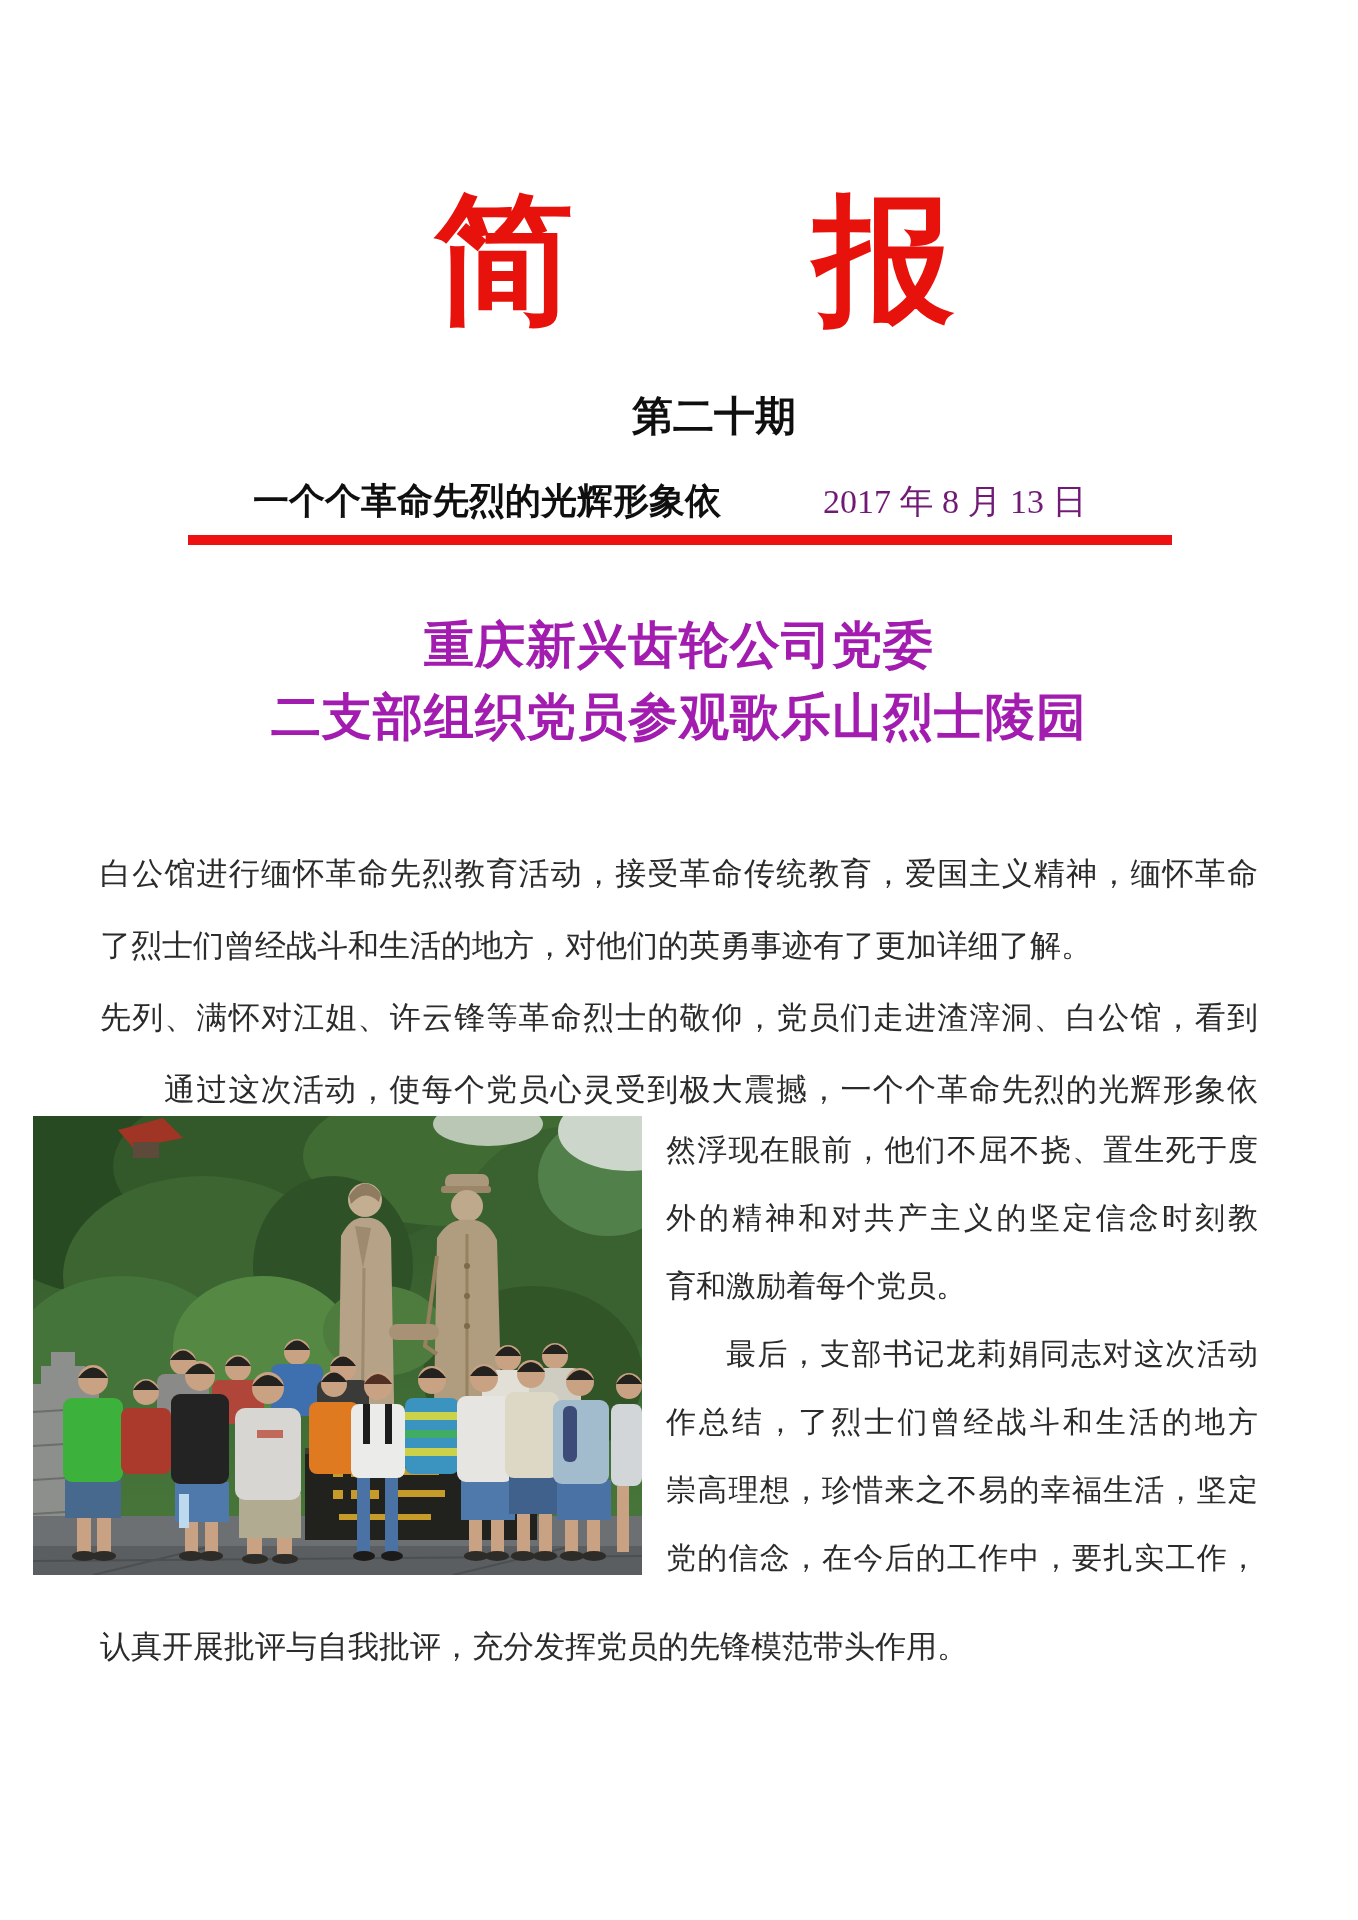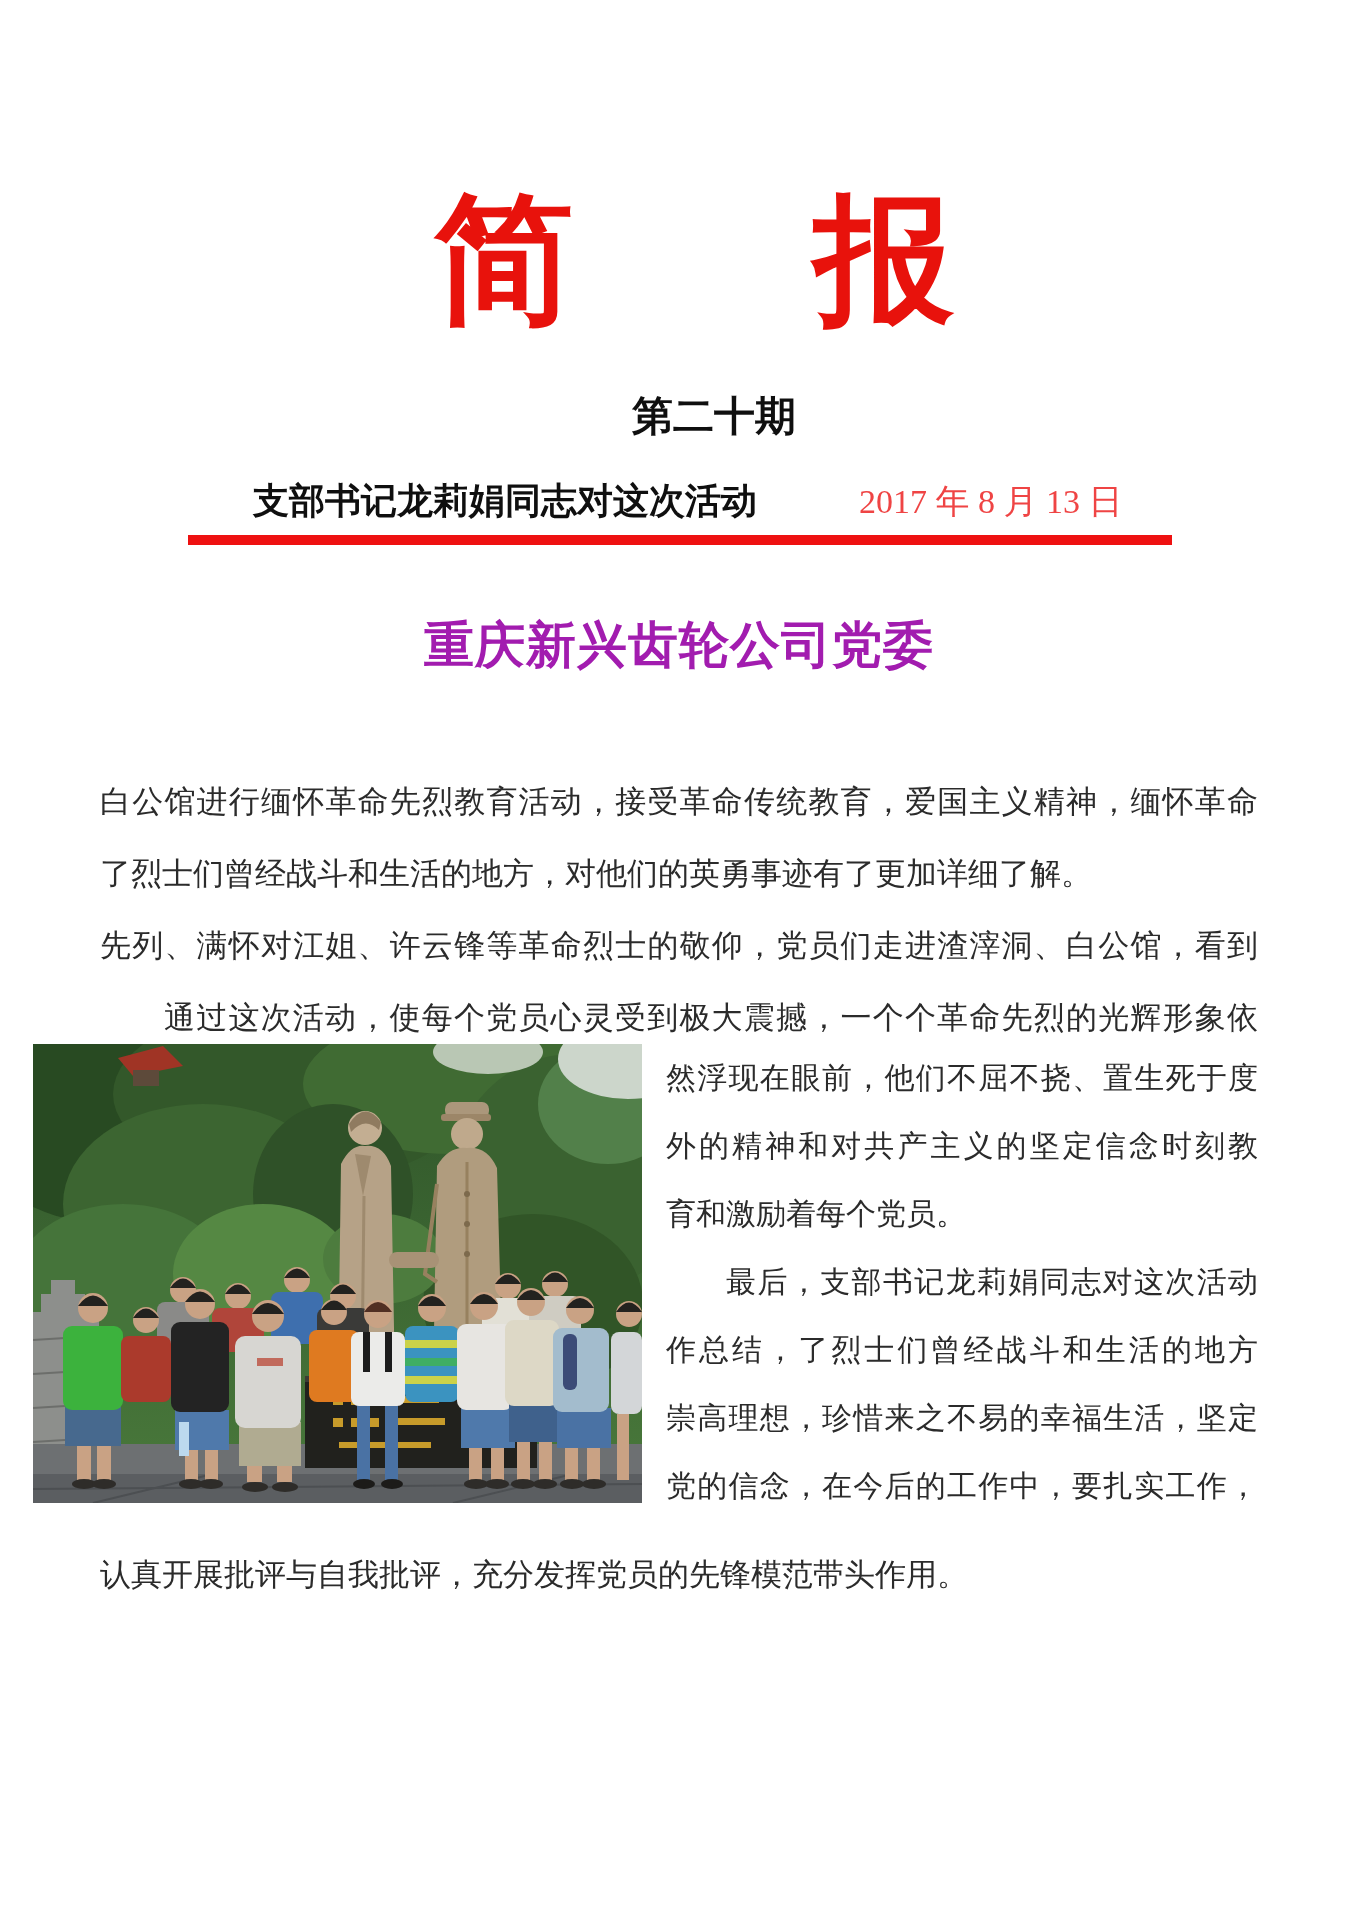--- a/index.html
+++ b/index.html
@@ -34,21 +34,21 @@
     margin-top:38px;padding-left:253px;
     line-height:46px;white-space:nowrap;
   }
   .org{
     font-family:"Liberation Sans","DejaVu Sans",sans-serif;
     font-weight:bold;font-size:36px;color:#0f0f0f;
   }
   .date{
     margin-left:102px;
     font-family:"Liberation Serif","DejaVu Serif",serif;
-    font-size:34px;color:#ef4444;
+    font-size:34px;color:#701a75;
   }
   .rule{
     margin:10px 186px 0 188px;height:10px;
     background:#ee1111;
   }
   
   .headline{
     margin:64px 0 0 0;text-align:center;
     font-family:"Liberation Sans","DejaVu Sans",sans-serif;
     font-weight:bold;font-size:50px;line-height:72px;
@@ -78,28 +78,29 @@
 <div class="page">
 
   <div class="masthead-title">
     <span>简</span>
     <span>报</span>
   </div>
 
   <div class="issue">第二十期</div>
 
   <div class="org-date">
-    <span class="org">支部书记龙莉娟同志对这次活动</span>
+    <span class="org">一个个革命先烈的光辉形象依</span>
     <span class="date">2017 年 8 月 13 日</span>
   </div>
 
   <div class="rule"></div>
 
   <div class="headline">
     <div>重庆新兴齿轮公司党委</div>
+    <div>二支部组织党员参观歌乐山烈士陵园</div>
   </div>
 
   <div class="body">
     <div class="bl">白公馆进行缅怀革命先烈教育活动，接受革命传统教育，爱国主义精神，缅怀革命</div>
     <div class="bl end">了烈士们曾经战斗和生活的地方，对他们的英勇事迹有了更加详细了解。</div>
     <div class="bl">先列、满怀对江姐、许云锋等革命烈士的敬仰，党员们走进渣滓洞、白公馆，看到</div>
     <div class="bl indent">通过这次活动，使每个党员心灵受到极大震撼，一个个革命先烈的光辉形象依</div>
 
     <div class="wrap-region">
 

